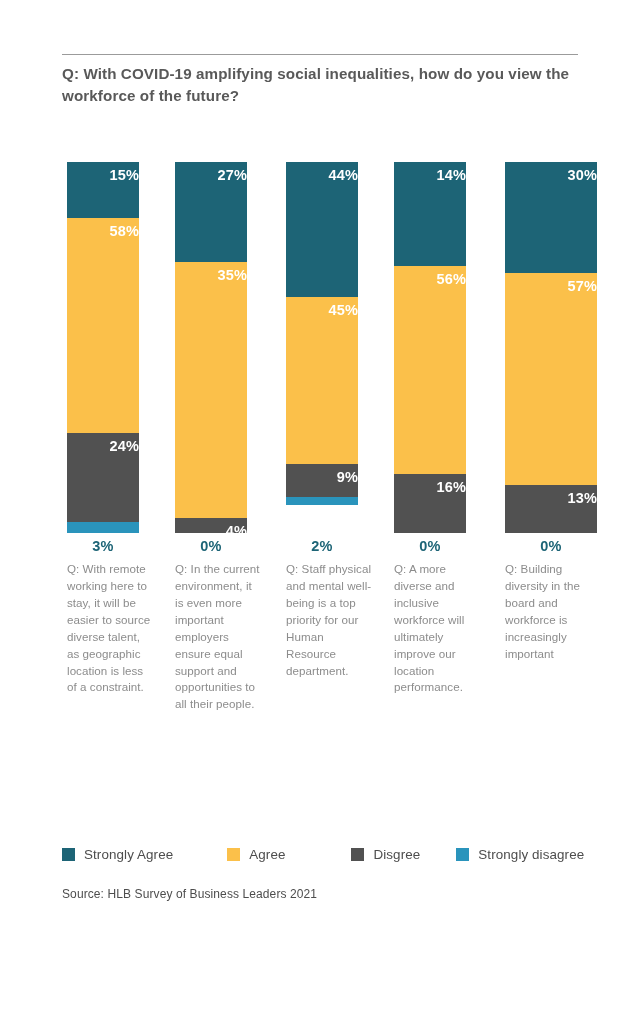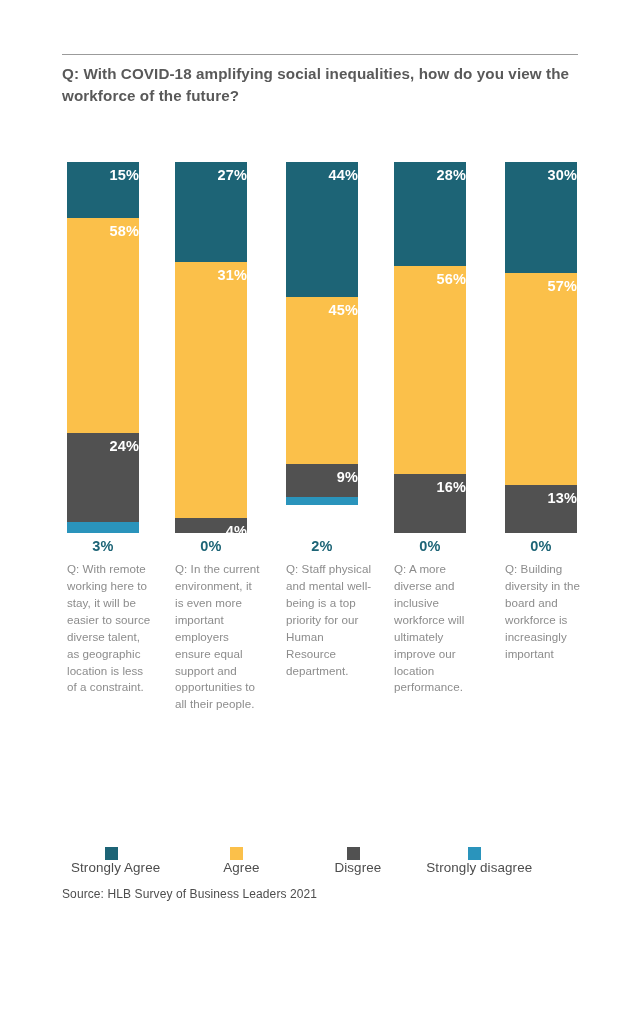--- a/index.html
+++ b/index.html
@@ -59,39 +59,39 @@
     position:absolute;top:399px;
     font-size:11.6px;line-height:1.46;color:#8c8c8c;
     letter-spacing:.05px;
   }
 
   
   .legend{
     position:absolute;left:62px;top:847px;width:540px;
     display:flex;align-items:center;
   }
-  .lg-item{display:flex;align-items:center;flex-direction:column;}
+  .lg-item{display:flex;align-items:center;}
   .sw{width:13px;height:13px;display:block;flex:none;}
   .lg-text{
     font-size:13.4px;color:#4d4d4d;margin-left:9px;white-space:nowrap;
     letter-spacing:.1px;
   }
   .src{
     position:absolute;left:62px;top:887px;
     font-size:12px;color:#4d4d4d;letter-spacing:.1px;
   }
 </style>
 </head>
 <body>
 
 <div class="page">
 
   <div class="rule"></div>
 
-  <div class="title">Q: With COVID-18 amplifying social inequalities, how do you view the workforce of the future?</div>
+  <div class="title">Q: With COVID-19 amplifying social inequalities, how do you view the workforce of the future?</div>
 
   <div class="chart" id="chart">
       <div class="col" style="left: 5px; width: 72px;">
         <div class="bar">
           <div class="seg" style="height: 55.65px; background: rgb(29, 100, 118);">
             <span class="seg-label">15%</span>
           </div>
           <div class="seg" style="height: 215.18px; background: rgb(251, 192, 74);">
             <span class="seg-label">58%</span>
           </div>
@@ -102,21 +102,21 @@
         </div>
         <div class="under-val">3%</div>
         <div class="cap" style="width: 84px;">Q: With remote working here to stay, it will be easier to source diverse talent, as geographic location is less of a constraint.</div>
       </div>
       <div class="col" style="left: 113px; width: 72px;">
         <div class="bar">
           <div class="seg" style="height: 100.17px; background: rgb(29, 100, 118);">
             <span class="seg-label">27%</span>
           </div>
           <div class="seg" style="height: 255.99px; background: rgb(251, 192, 74);">
-            <span class="seg-label">31%</span>
+            <span class="seg-label">35%</span>
           </div>
           <div class="seg" style="height: 14.84px; background: rgb(81, 81, 81);">
             <span class="seg-label">4%</span>
           </div>
         </div>
         <div class="under-val">0%</div>
         <div class="cap" style="width: 88px;">Q: In the current environment, it is even more important employers ensure equal support and opportunities to all their people.</div>
       </div>
       <div class="col" style="left: 224px; width: 72px;">
         <div class="bar">
@@ -130,33 +130,33 @@
             <span class="seg-label">9%</span>
           </div>
           <div class="seg sd" style="height: 7.42px; background: rgb(42, 148, 188);"></div>
         </div>
         <div class="under-val">2%</div>
         <div class="cap" style="width: 88px;">Q: Staff physical and mental well-being is a top priority for our Human Resource department.</div>
       </div>
       <div class="col" style="left: 332px; width: 72px;">
         <div class="bar">
           <div class="seg" style="height: 103.88px; background: rgb(29, 100, 118);">
-            <span class="seg-label">28%</span>
+            <span class="seg-label">14%</span>
           </div>
           <div class="seg" style="height: 207.76px; background: rgb(251, 192, 74);">
             <span class="seg-label">56%</span>
           </div>
           <div class="seg" style="height: 59.36px; background: rgb(81, 81, 81);">
             <span class="seg-label">16%</span>
           </div>
         </div>
         <div class="under-val">0%</div>
         <div class="cap" style="width: 88px;">Q: A more diverse and inclusive workforce will ultimately improve our location performance.</div>
       </div>
-      <div class="col" style="left: 443px; width: 72px;">
+      <div class="col" style="left: 443px; width: 92px;">
         <div class="bar">
           <div class="seg" style="height: 111.3px; background: rgb(29, 100, 118);">
             <span class="seg-label">30%</span>
           </div>
           <div class="seg" style="height: 211.47px; background: rgb(251, 192, 74);">
             <span class="seg-label">57%</span>
           </div>
           <div class="seg" style="height: 48.23px; background: rgb(81, 81, 81);">
             <span class="seg-label">13%</span>
           </div>

